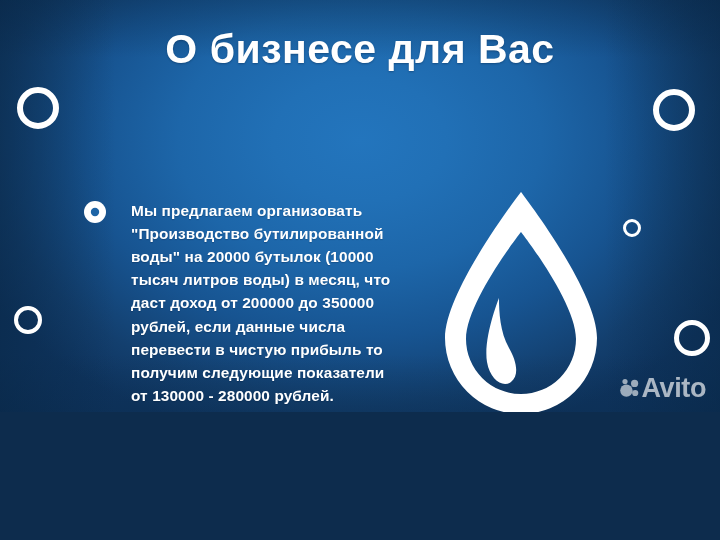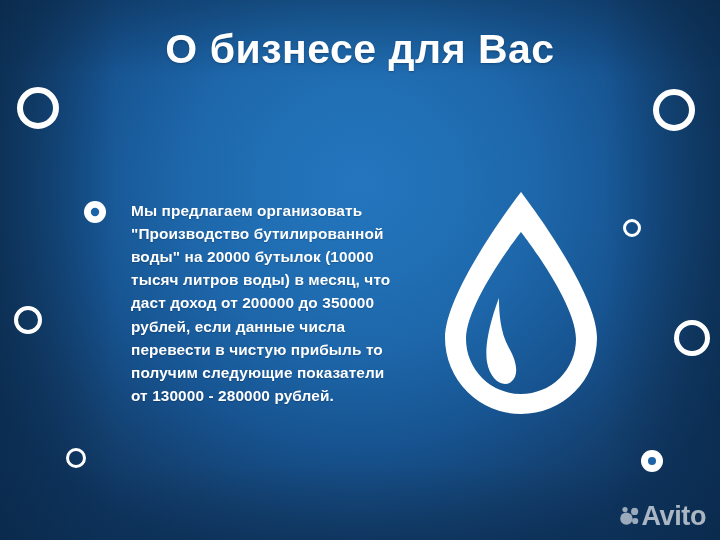--- a/index.html
+++ b/index.html
@@ -3,21 +3,21 @@
 <meta charset="utf-8">
 <style>
   html, body {
     margin: 0;
     padding: 0;
     background: #0d2c4d;
   }
   #slide {
     position: relative;
     width: 720px;
-    height: 540px;
+    height: 412px;
     overflow: hidden;
     font-family: "Liberation Sans", "DejaVu Sans", sans-serif;
     background: #1a5fa0;
   }
   .bg-base2 {
     position: absolute;
     inset: 0;
     background: radial-gradient(ellipse 60% 75% at 50% 34%,
                 #2375bd 0%,
                 #2170b6 20%,

